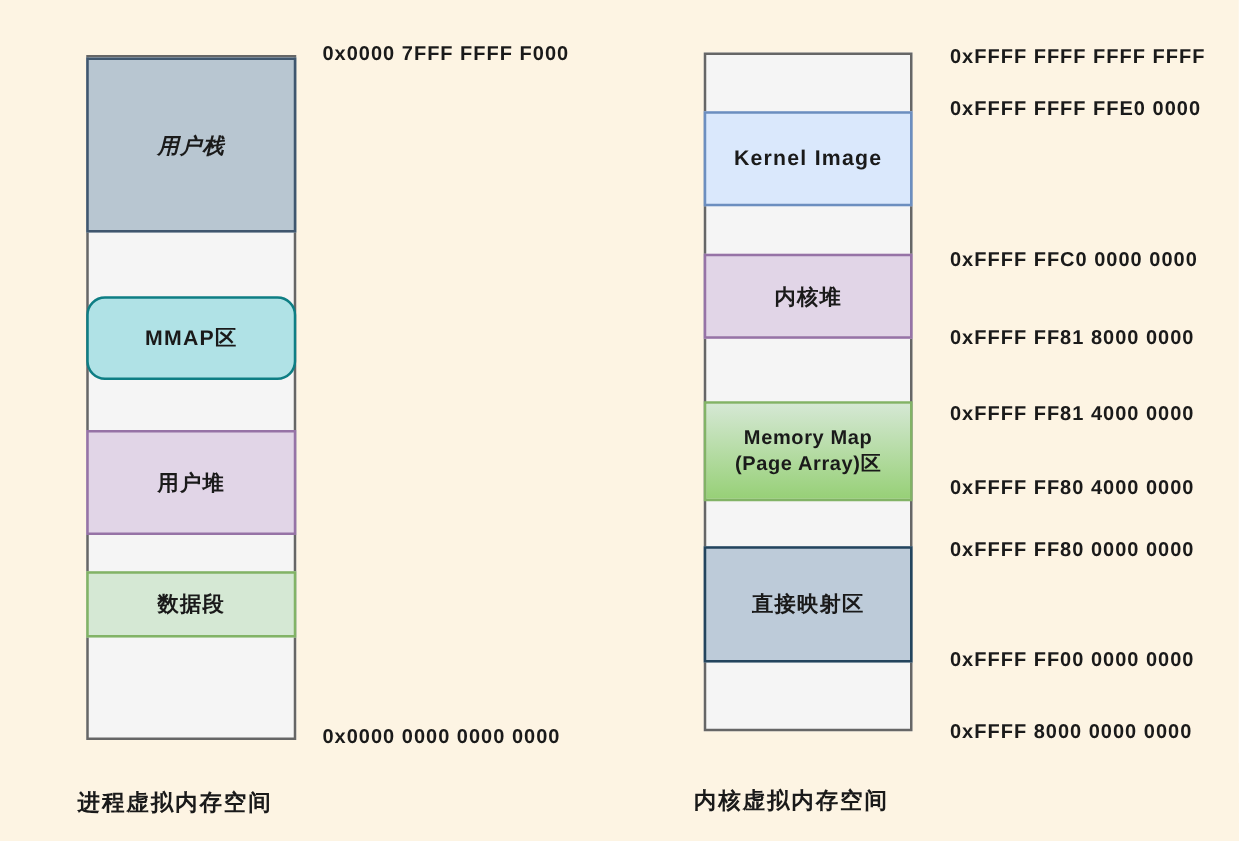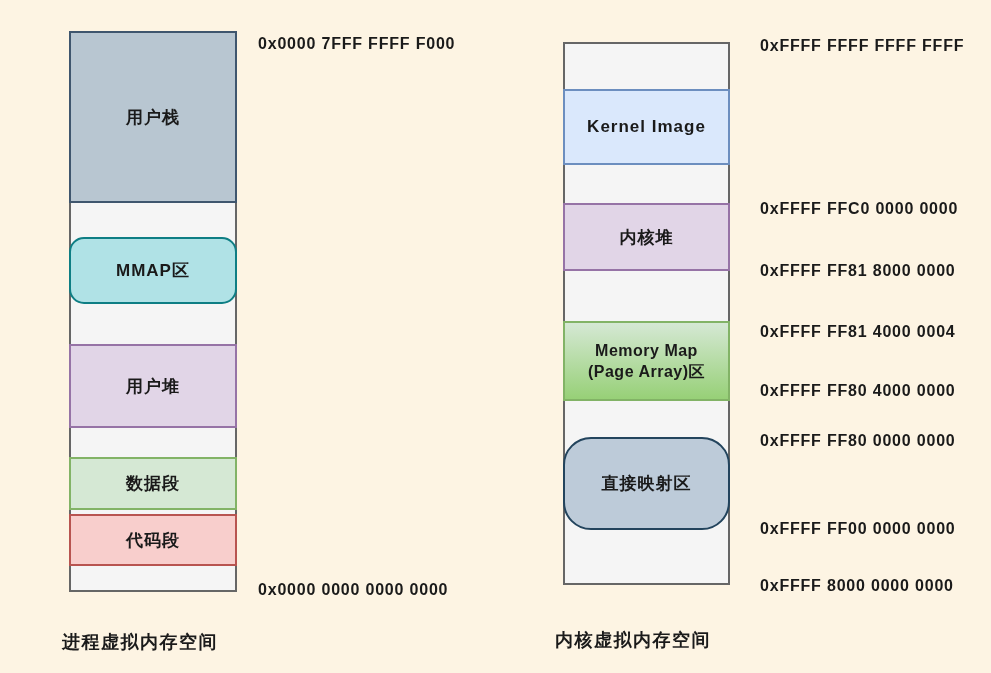--- a/index.html
+++ b/index.html
@@ -31,31 +31,31 @@
     align-items: center;
     justify-content: center;
     text-align: center;
     font-weight: bold;
     font-size: 17px;
     letter-spacing: 1px;
     color: var(--text, #1a1a1a);
   }
   .seg.gradient { background: linear-gradient(180deg, var(--fill-top, #d5e8d4), var(--fill-bottom, #97d077)); }
 
-  .seg-user-stack   { left:69px;  top:31px;  width:168px; height:172px; }
+  .seg-user-stack   { left:69px;  top:46px;  width:168px; height:140px;font-style:italic; }
   .seg-mmap         { left:69px;  top:237px; width:168px; height:67px;border-radius:15px; }
   .seg-user-heap    { left:69px;  top:344px; width:168px; height:84px; }
   .seg-bss          { left:69px;  top:417px; width:168px; height:36px; }
   .seg-data         { left:69px;  top:457px; width:168px; height:53px; }
   .seg-code         { left:69px;  top:514px; width:168px; height:52px; }
 
   .seg-kernel-image { left:563px; top:89px;  width:167px; height:76px; }
   .seg-kernel-heap  { left:563px; top:203px; width:167px; height:68px; }
   .seg-memmap       { left:563px; top:321px; width:167px; height:80px; font-size:16px; line-height:21px; letter-spacing:0.5px; }
-  .seg-direct       { left:563px; top:437px; width:167px; height:93px;border-radius:28px; }
+  .seg-direct       { left:563px; top:437px; width:167px; height:93px; }
 
   .addr {
     position: absolute;
     font-weight: bold;
     font-size: 16px;
     line-height: 18px;
     letter-spacing: 0.8px;
     color: var(--text, #111);
     white-space: nowrap;
   }
@@ -100,23 +100,20 @@
 
   <div class="seg seg-user-heap" style="--fill: #e1d5e7; --border: #9673a6;">
     <span>用户堆</span>
   </div>
 
 
   <div class="seg seg-data" style="--fill: #d5e8d4; --border: #82b366;">
     <span>数据段</span>
   </div>
 
-  <div class="seg seg-code" style="--fill: #f8cecc; --border: #b85450;">
-    <span>代码段</span>
-  </div>
 
   <div class="addr addr-left-top">0x0000 7FFF FFFF F000</div>
   <div class="addr addr-left-bottom">0x0000 0000 0000 0000</div>
 
   <div class="diagram-title title-left">进程虚拟内存空间</div>
 
   <div class="frame frame-right" style="--fill: #f5f5f5; --border: #666666;"></div>
 
   <div class="seg seg-kernel-image" style="--fill: #dae8fc; --border: #6c8ebf;">
     <span>Kernel Image</span>
@@ -131,22 +128,23 @@
       <span>Memory Map</span><br>
       <span>(Page Array)区</span>
     </span>
   </div>
 
   <div class="seg seg-direct" style="--fill: #bdcbd9; --border: #23445d;">
     <span>直接映射区</span>
   </div>
 
   <div class="addr addr-r0">0xFFFF FFFF FFFF FFFF</div>
+  <div class="addr addr-r1">0xFFFF FFFF FFE0 0000</div>
   <div class="addr addr-r3">0xFFFF FFC0 0000 0000</div>
   <div class="addr addr-r4">0xFFFF FF81 8000 0000</div>
-  <div class="addr addr-r5">0xFFFF FF81 4000 0004</div>
+  <div class="addr addr-r5">0xFFFF FF81 4000 0000</div>
   <div class="addr addr-r6">0xFFFF FF80 4000 0000</div>
   <div class="addr addr-r7">0xFFFF FF80 0000 0000</div>
   <div class="addr addr-r8">0xFFFF FF00 0000 0000</div>
   <div class="addr addr-r9">0xFFFF 8000 0000 0000</div>
 
   <div class="diagram-title title-right">内核虚拟内存空间</div>
 </div>
 
 </body></html>

